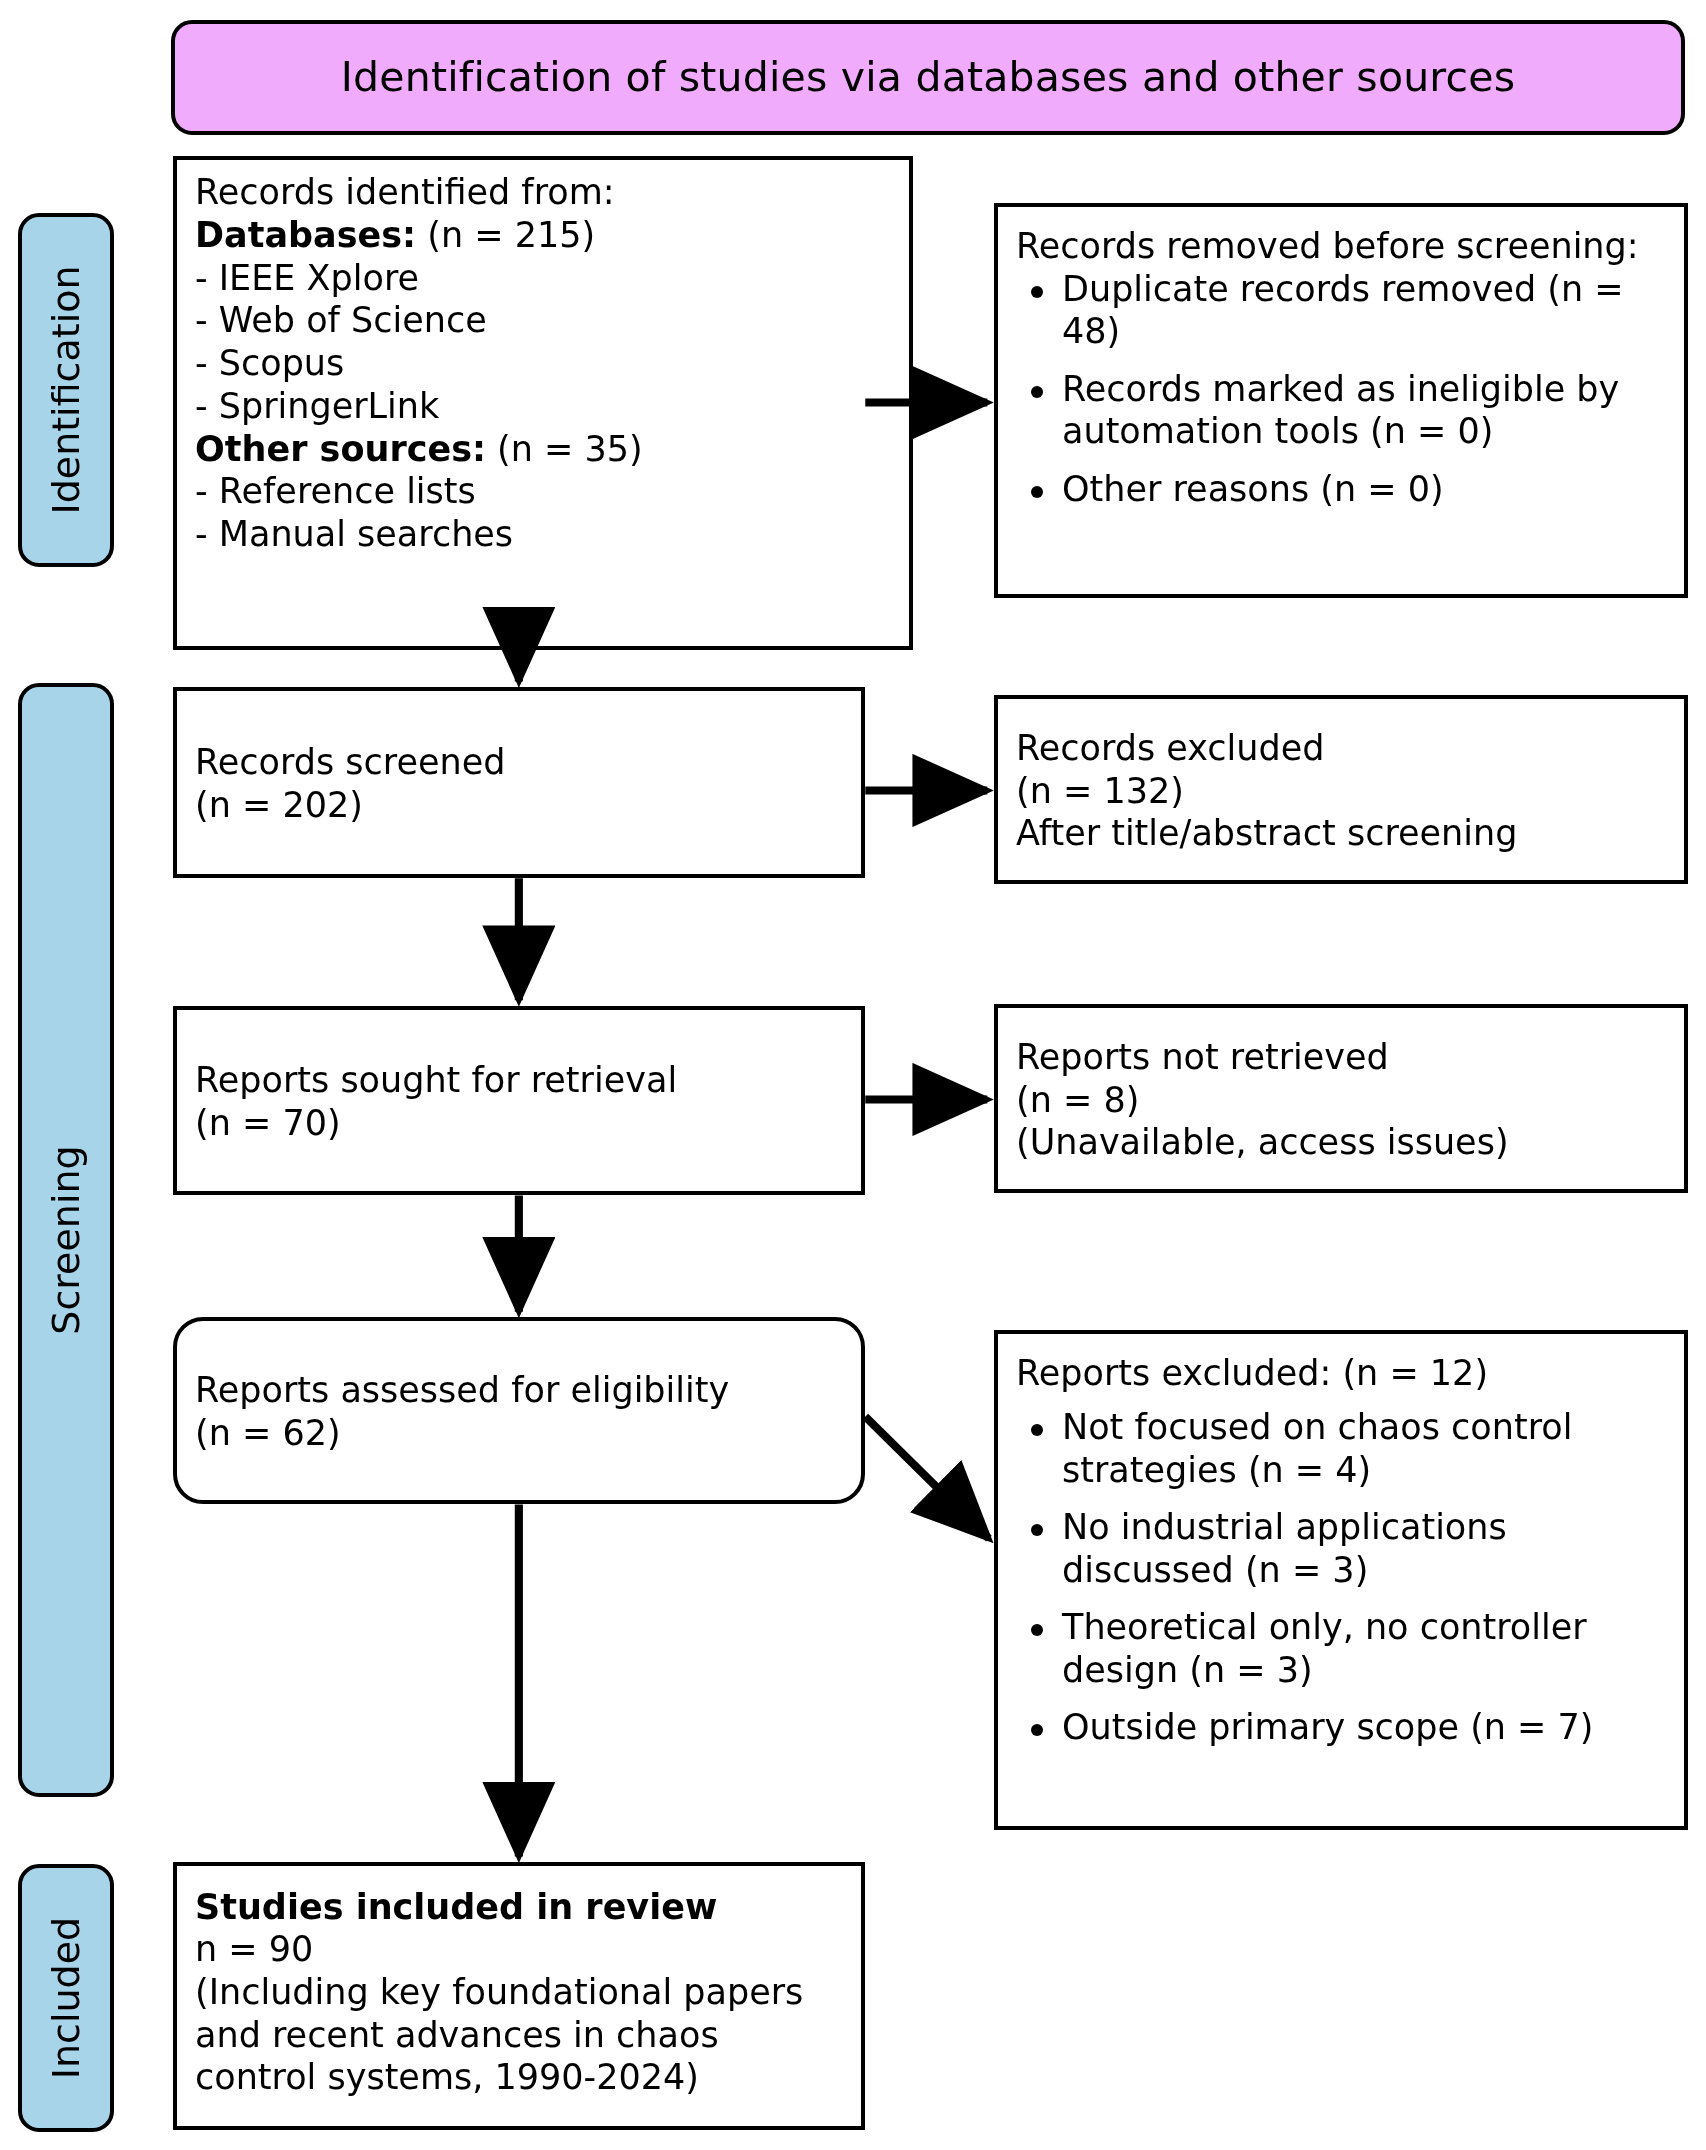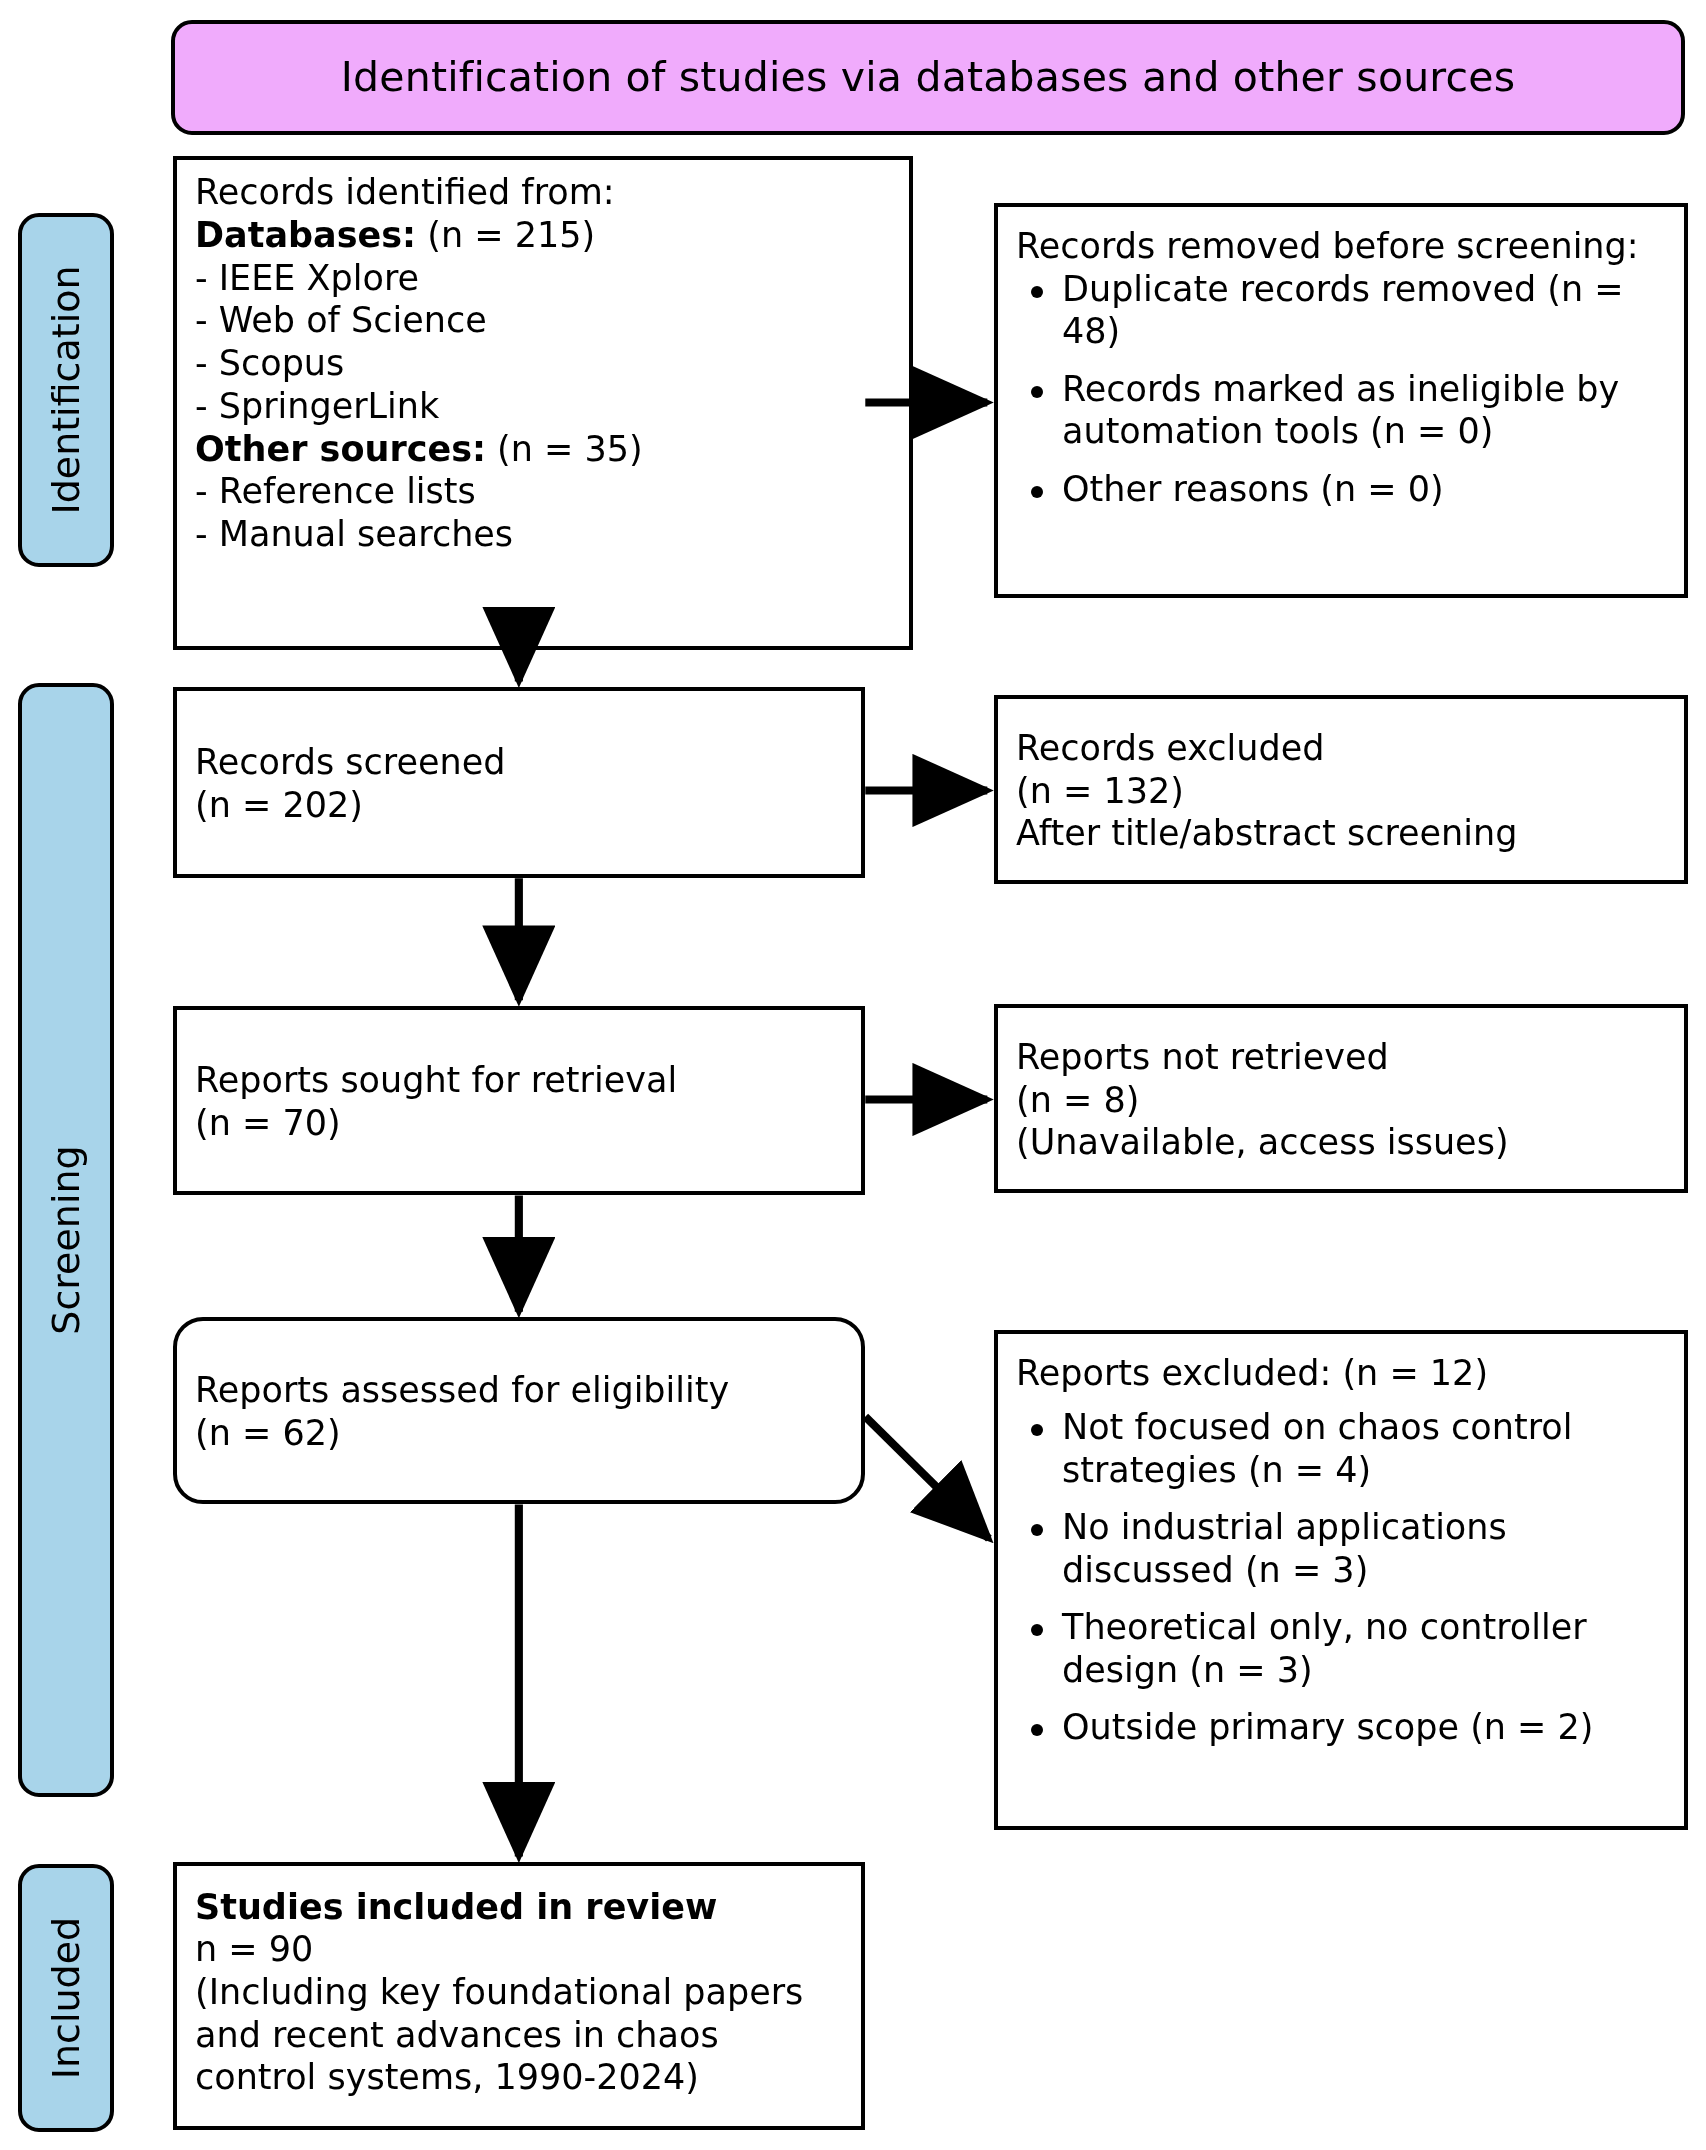--- a/index.html
+++ b/index.html
@@ -201,21 +201,21 @@
     <p>Reports assessed for eligibility</p>
     <p>(n = 62)</p>
   </div>
 
   <div class="box" id="box-repsexcluded">
     <p>Reports excluded: (n = 12)</p>
     <ul class="ul-list" style="margin-top:11.4px;">
       <li>Not focused on chaos control strategies (n = 4)</li>
       <li>No industrial applications discussed (n = 3)</li>
       <li>Theoretical only, no controller design (n = 3)</li>
-      <li>Outside primary scope (n = 2)</li>
+      <li>Outside primary scope (n = 7)</li>
     </ul>
   </div>
 
   <div class="box" id="box-included">
     <p class="bold">Studies included in review</p>
     <p>n = 90</p>
     <p>(Including key foundational papers and recent advances in chaos control systems, 1990-2024)</p>
   </div>
 
   <svg id="arrows" viewBox="0 0 2099 2645">

